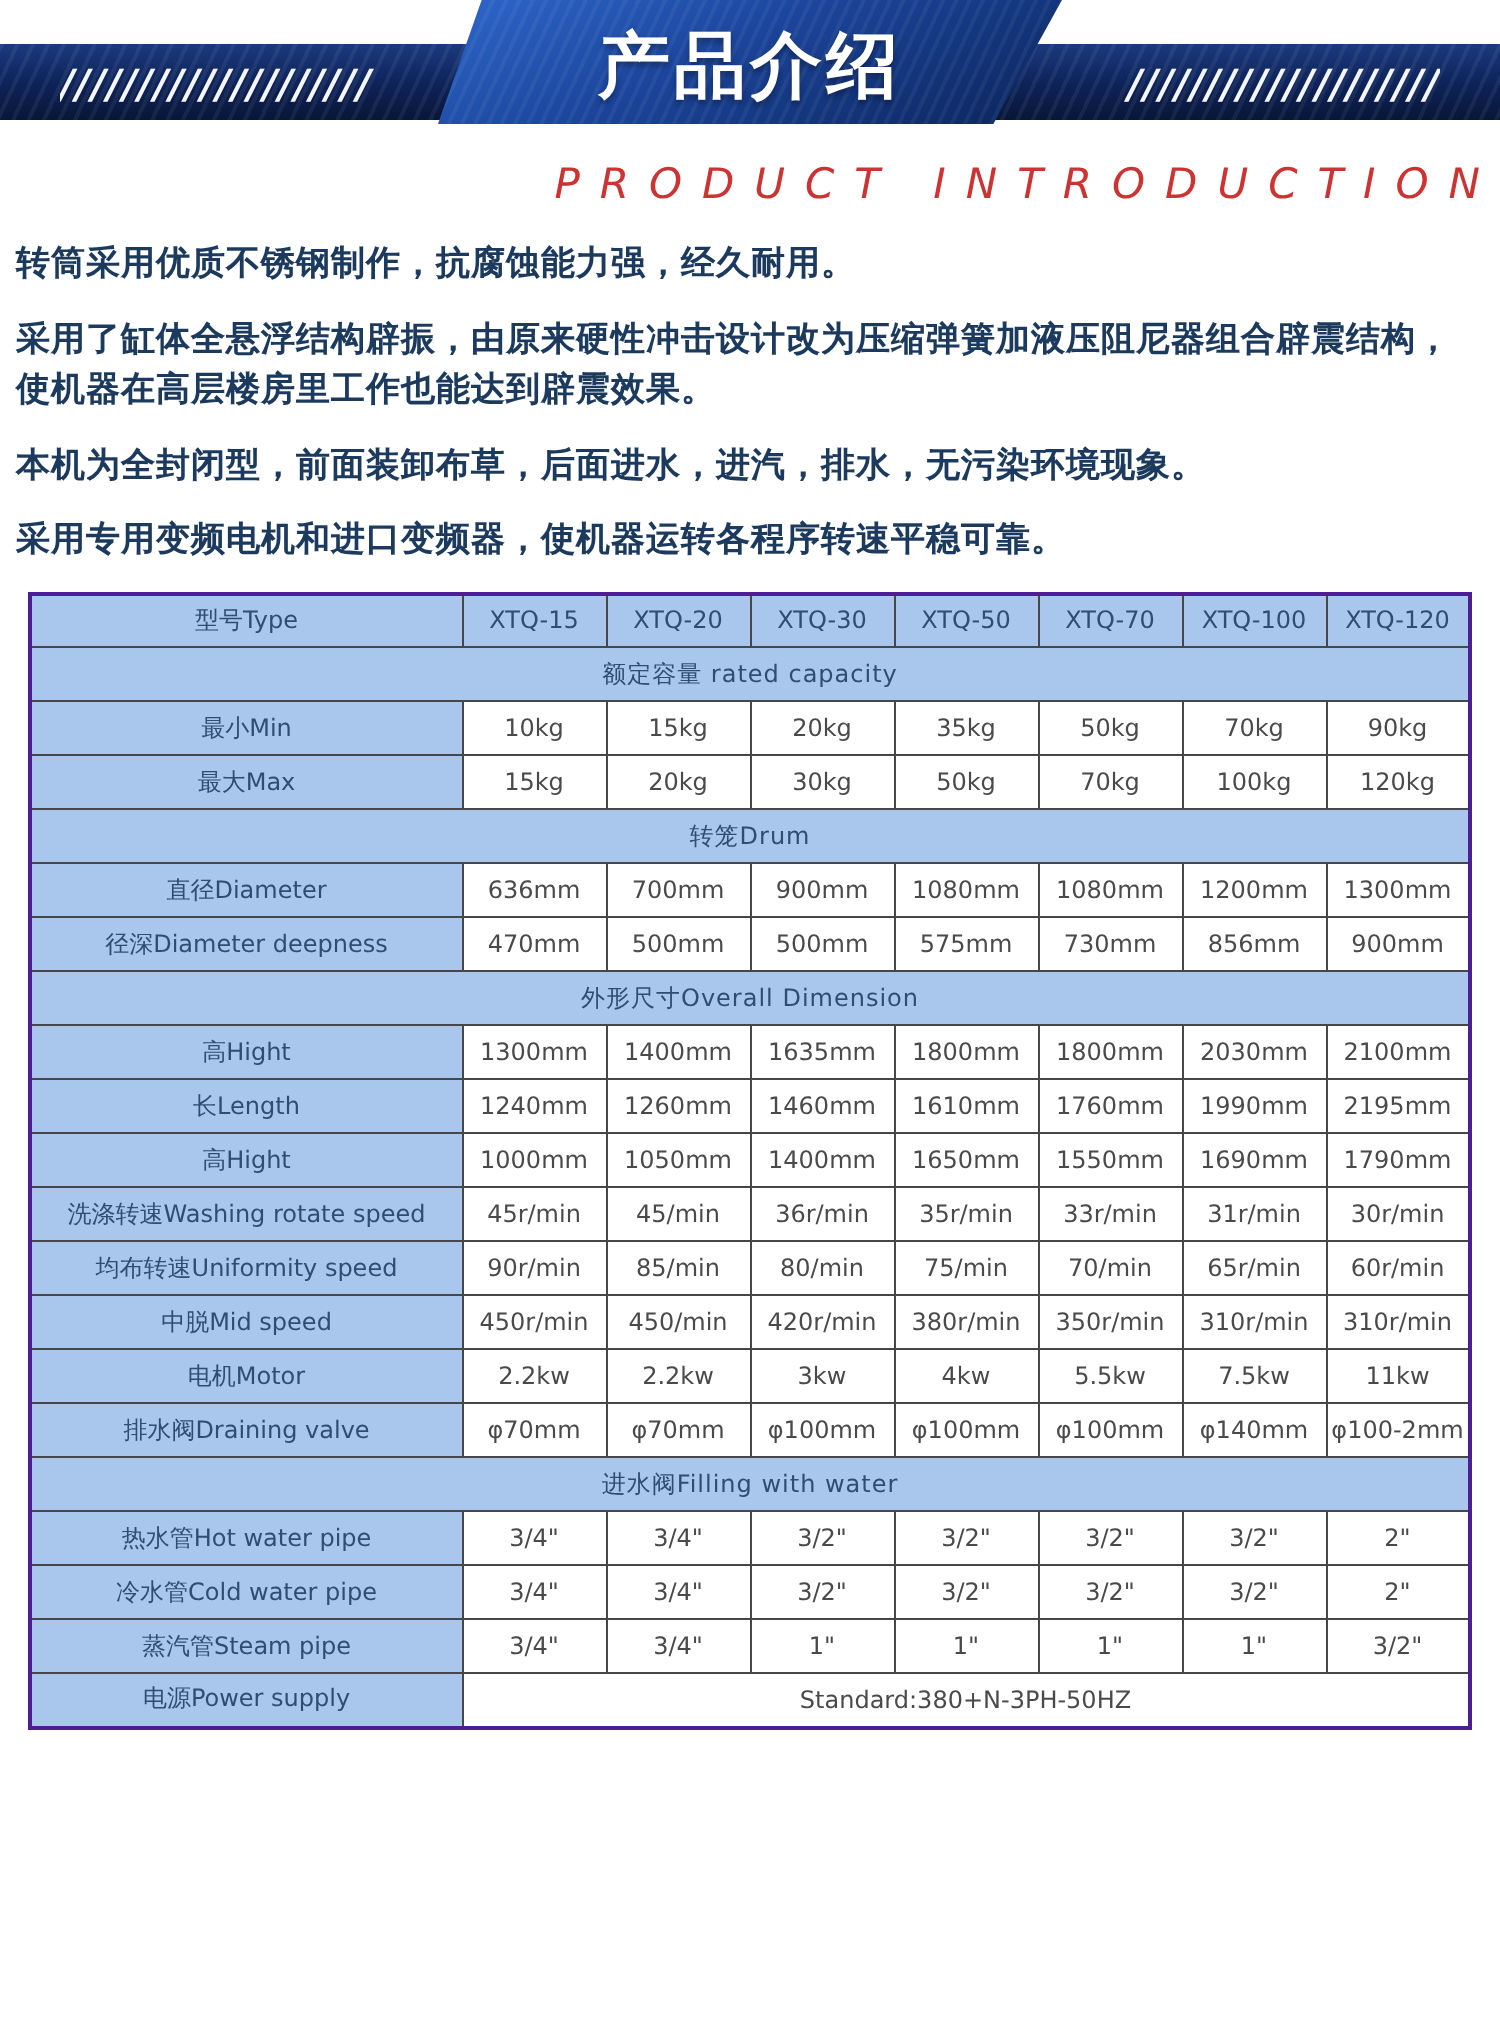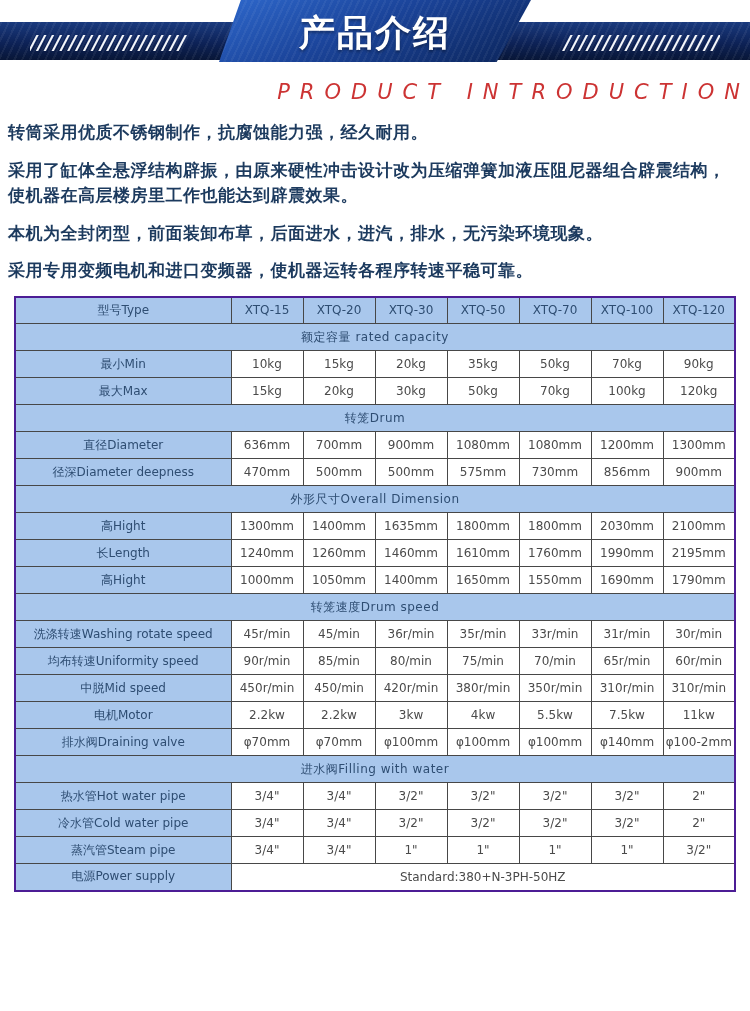--- a/index.html
+++ b/index.html
@@ -193,23 +193,20 @@
           <td class="label-cell">高Hight</td>
           <td class="value-cell">1000mm</td>
           <td class="value-cell">1050mm</td>
           <td class="value-cell">1400mm</td>
           <td class="value-cell">1650mm</td>
           <td class="value-cell">1550mm</td>
           <td class="value-cell">1690mm</td>
           <td class="value-cell">1790mm</td>
         </tr>
         <tr>
-          <td colspan="8" class="section-cell">转笼速度Drum speed</td>
-        </tr>
-        <tr>
           <td class="label-cell">洗涤转速Washing rotate speed</td>
           <td class="value-cell">45r/min</td>
           <td class="value-cell">45/min</td>
           <td class="value-cell">36r/min</td>
           <td class="value-cell">35r/min</td>
           <td class="value-cell">33r/min</td>
           <td class="value-cell">31r/min</td>
           <td class="value-cell">30r/min</td>
         </tr>
         <tr>

